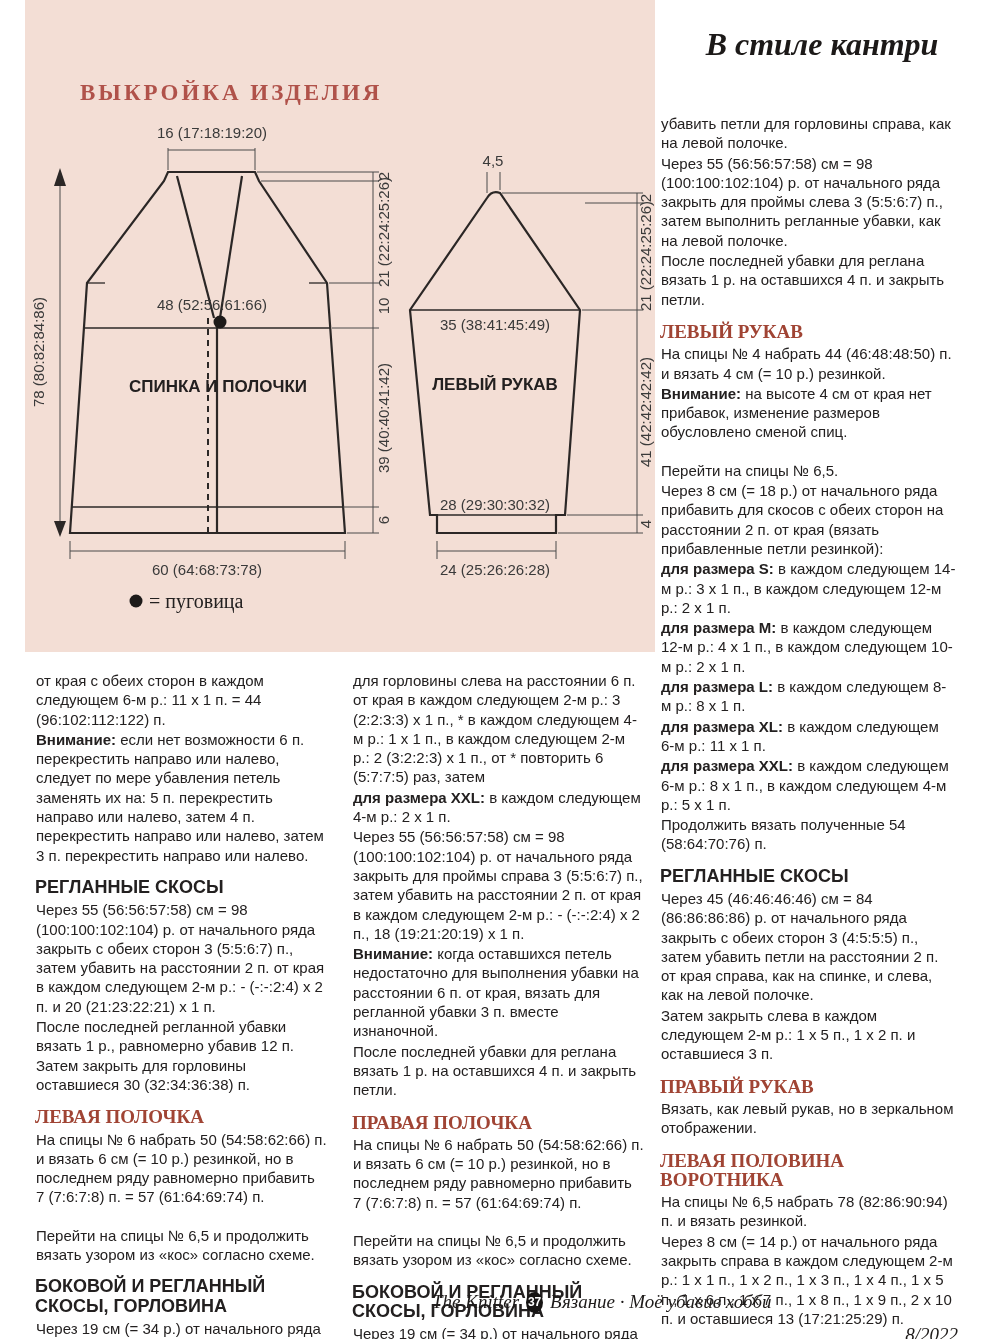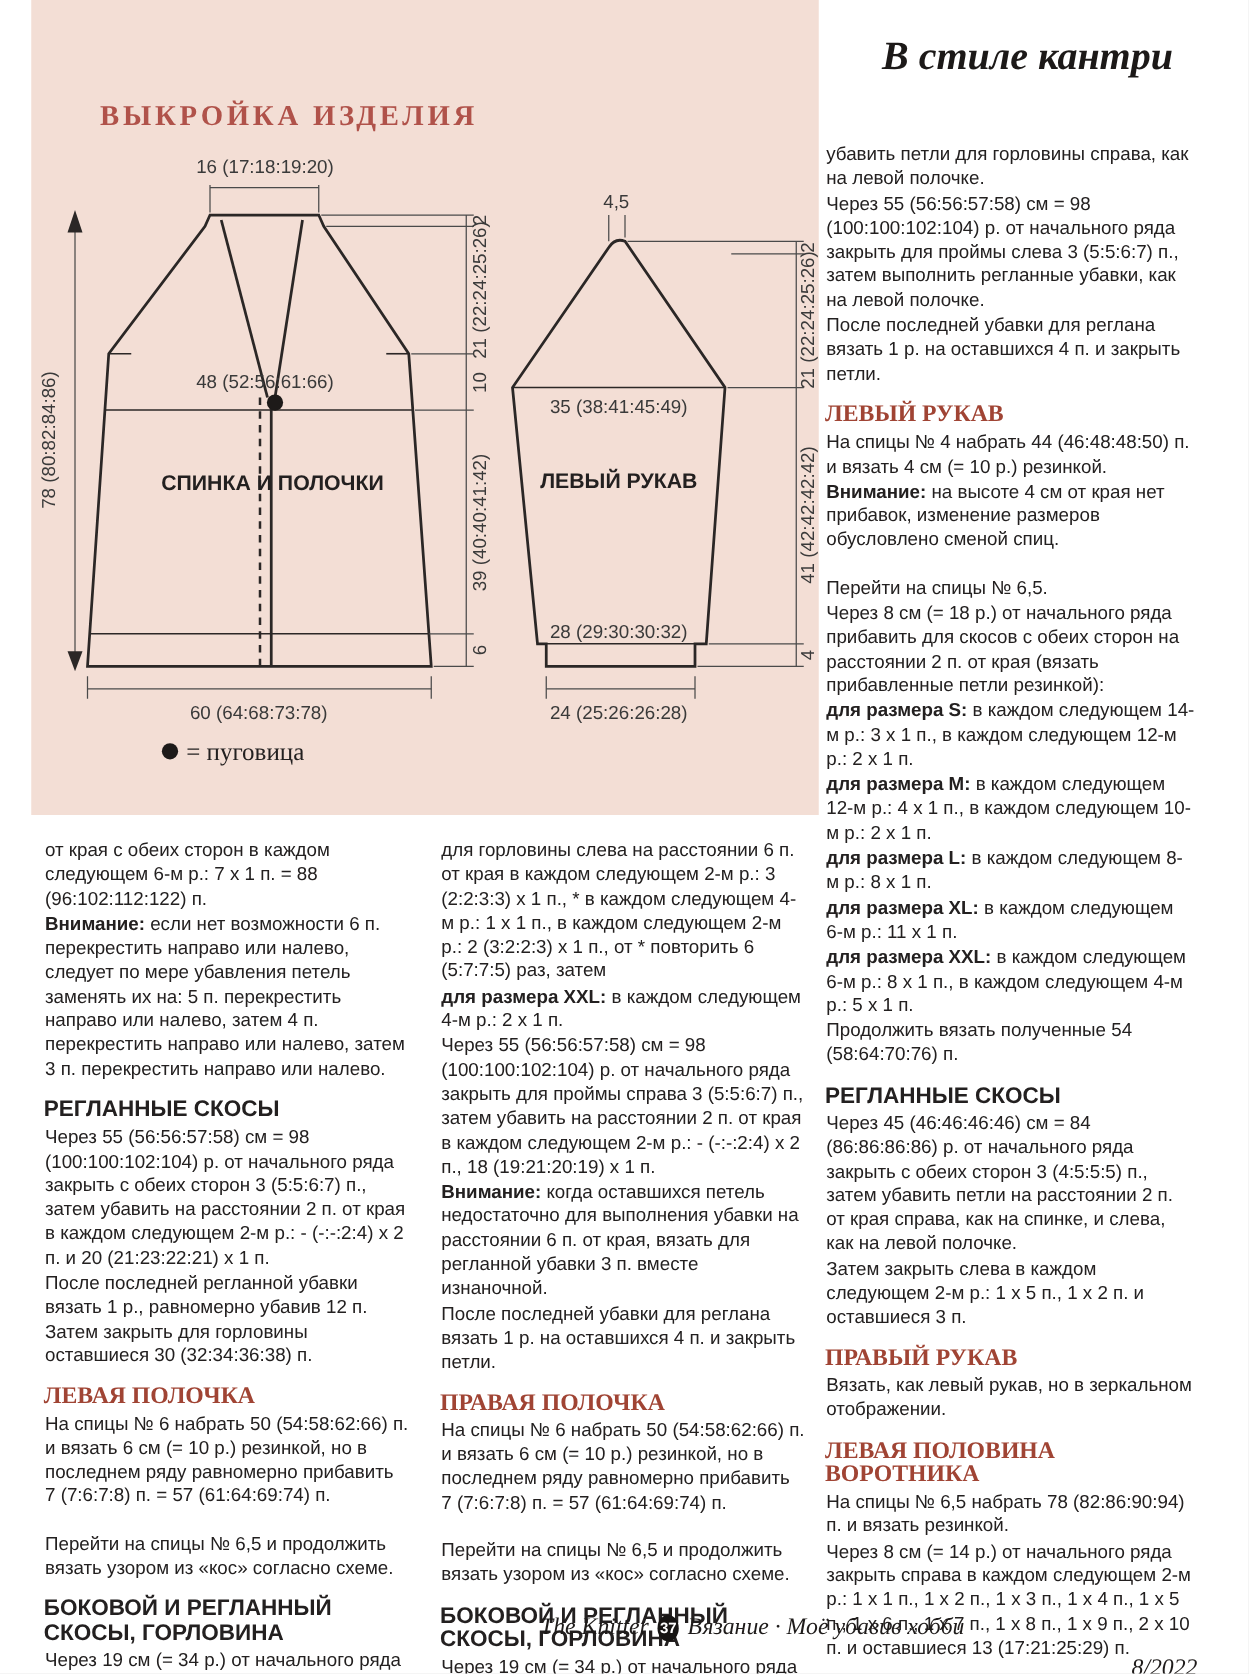--- a/index.html
+++ b/index.html
@@ -123,21 +123,21 @@
 
     <circle cx="111" cy="601" r="6.5" fill="#1d1a19"></circle>
     <text class="legend-text" x="124" y="608">= пуговица</text>
   </svg>
 
   <div class="panel-title">ВЫКРОЙКА ИЗДЕЛИЯ</div>
 
   <div class="article-title">В стиле кантри</div>
 
   <div class="col col1">
-      <p class="para">от края с обеих сторон в каждом следующем 6-м р.: 7 х 1 п. = 88 (96:102:112:122) п.</p>
+      <p class="para">от края с обеих сторон в каждом следующем 6-м р.: 11 х 1 п. = 44 (96:102:112:122) п.</p>
       <p class="para"><strong>Внимание:</strong> если нет возможности 6 п. перекрестить направо или налево, следует по мере убавления петель заменять их на: 5 п. перекрестить направо или налево, затем 4 п. перекрестить направо или налево, затем 3 п. перекрестить направо или налево.</p>
       <div class="h black">РЕГЛАННЫЕ СКОСЫ</div>
       <p class="para">Через 55 (56:56:57:58) см = 98 (100:100:102:104) р. от начального ряда закрыть с обеих сторон 3 (5:5:6:7) п., затем убавить на расстоянии 2 п. от края в каждом следующем 2-м р.: - (-:-:2:4) х 2 п. и 20 (21:23:22:21) х 1 п.</p>
       <p class="para">После последней регланной убавки вязать 1 р., равномерно убавив 12 п. Затем закрыть для горловины оставшиеся 30 (32:34:36:38) п.</p>
       <div class="h red">ЛЕВАЯ ПОЛОЧКА</div>
       <p class="para">На спицы № 6 набрать 50 (54:58:62:66) п. и вязать 6 см (= 10 р.) резинкой, но в последнем ряду равномерно прибавить 7 (7:6:7:8) п. = 57 (61:64:69:74) п.</p>
       <p class="para gap">Перейти на спицы № 6,5 и продолжить вязать узором из «кос» согласно схеме.</p>
       <div class="h black">БОКОВОЙ И РЕГЛАННЫЙ СКОСЫ, ГОРЛОВИНА</div>
       <p class="para">Через 19 см (= 34 р.) от начального ряда выполнить убавки для бокового скоса справа, как на спинке.</p>
     </div>

